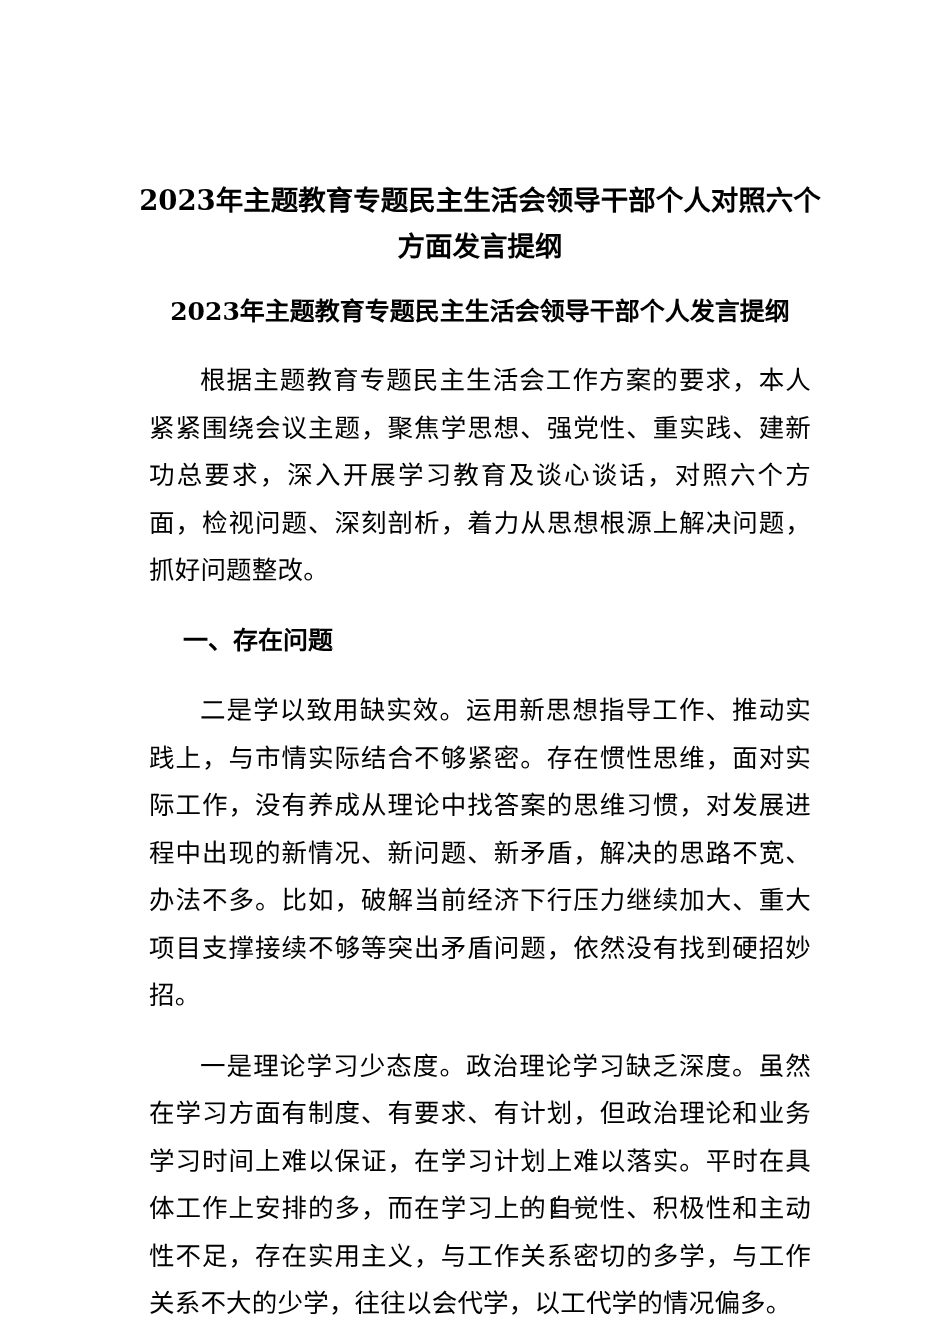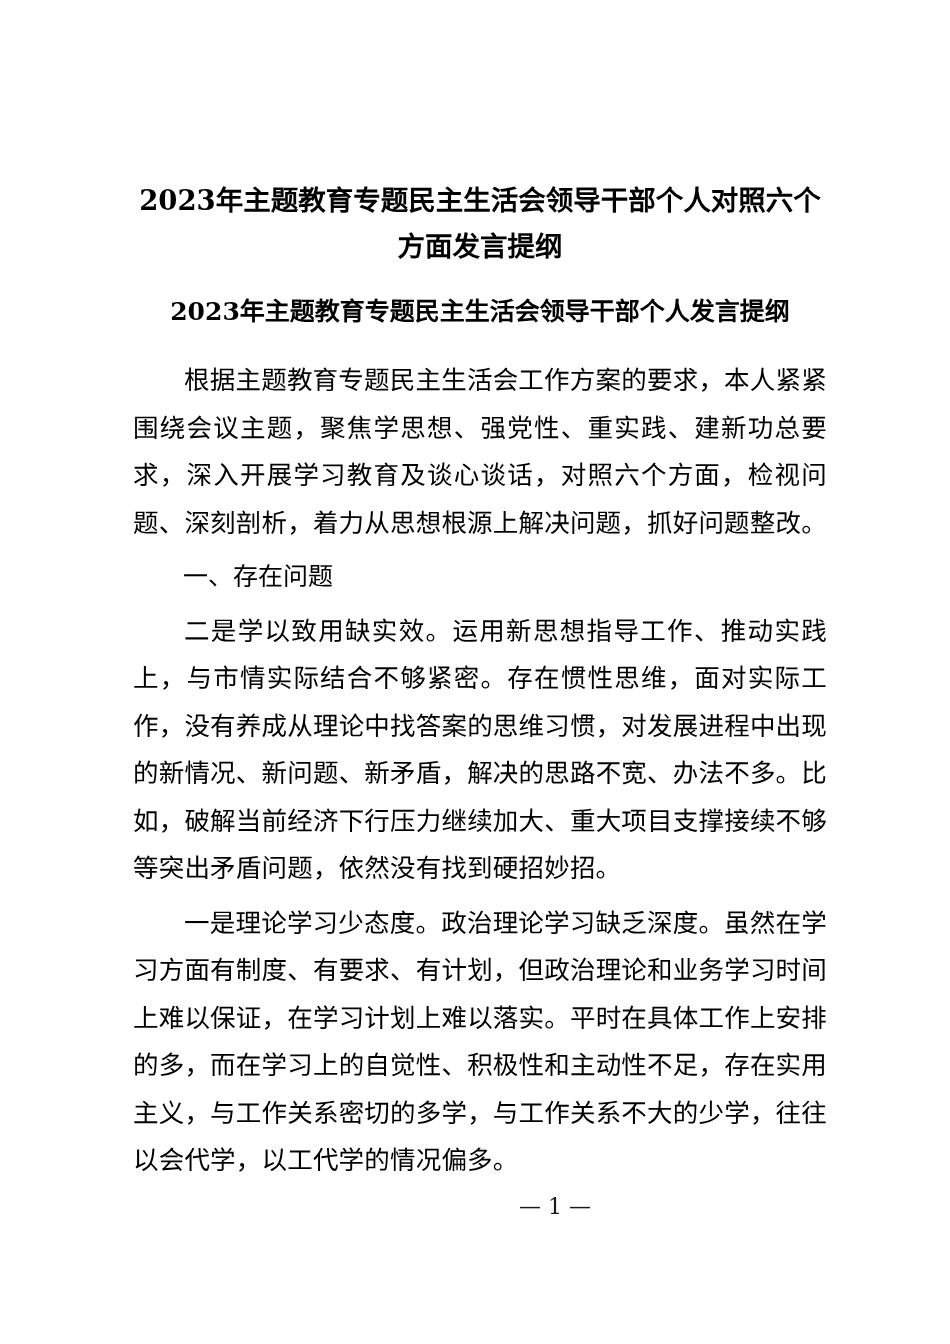--- a/index.html
+++ b/index.html
@@ -59,30 +59,30 @@
   }
 
   
   .para {
     font-family: "DejaVu Serif", "Liberation Serif", serif;
     font-size: 25.5px;
     line-height: 47.5px;
     text-align: justify;
     text-justify: inter-ideograph;
     text-indent: 2em;
-    margin: 0;
+    margin: 16px;
     padding-top: 7px;
     word-break: break-all;
     letter-spacing: 0.2px;
   }
 
   
   .section-heading {
     font-family: "DejaVu Sans", "Liberation Sans", sans-serif;
-    font-weight: normal;
+    font-weight: bold;
     font-size: 25px;
     line-height: 47.5px;
     text-indent: 2em;
     margin: 0;
     padding-top: 6px;
     word-break: break-all;
   }
 
   
   .sub-heading {

